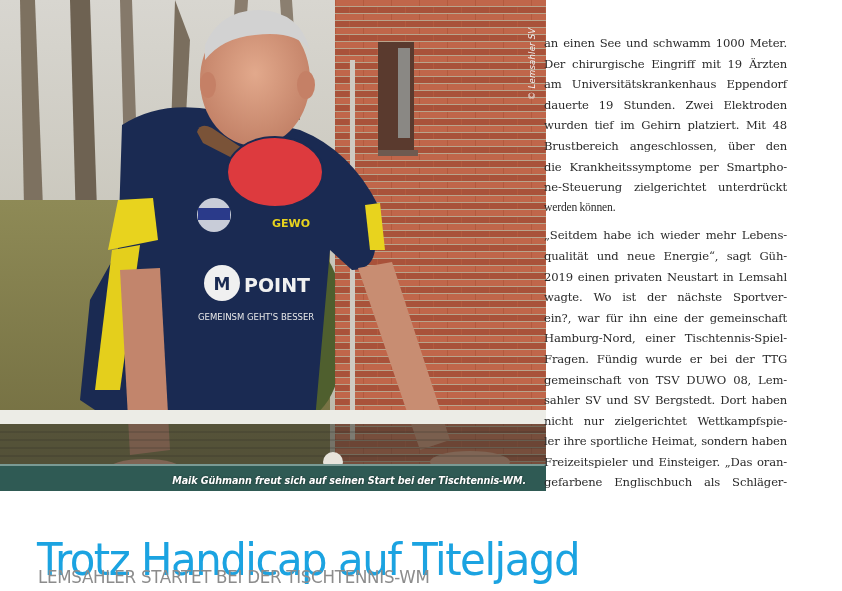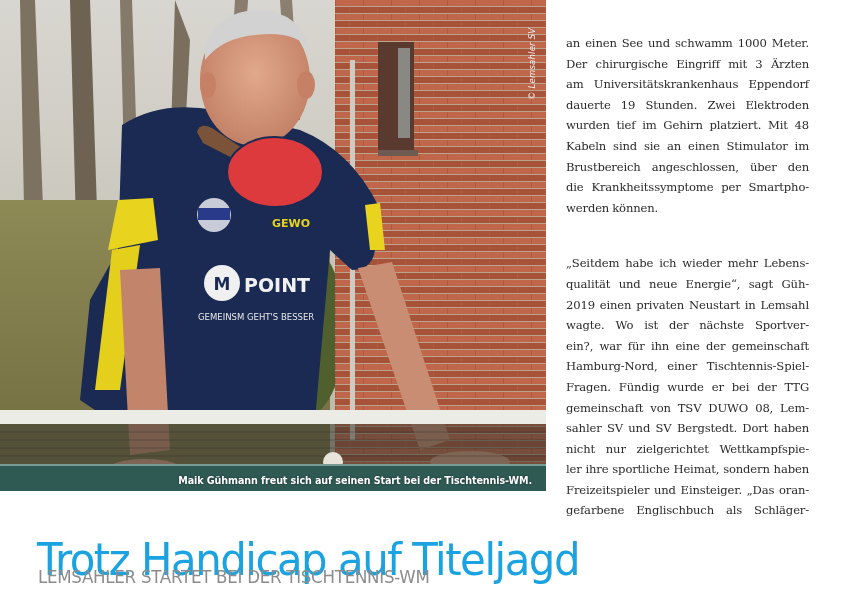--- a/index.html
+++ b/index.html
@@ -13,36 +13,37 @@
       overflow: hidden; background: #9a9a88;
     }
     .photo svg { position: absolute; left: 0; top: 0; width: 546px; height: 491px; display: block; }
     .photo-credit {
       position: absolute; left: 527px; top: 100px;
       transform: rotate(-90deg); transform-origin: left top;
       font-family: "DejaVu Sans", sans-serif; font-style: italic;
       font-size: 8.5px; color: #f2f2f2; white-space: nowrap; letter-spacing: 0.2px;
     }
     .caption {
-      position: absolute; right: 14px; top: 475px;
+      position: absolute; right: 20px; top: 475px;
       font-family: "DejaVu Sans", sans-serif; font-weight: bold;
       font-size: 9.6px; color: #ffffff; white-space: nowrap;
       text-shadow: 0 0 2px rgba(0,0,0,0.6);
       letter-spacing: -0.1px;
+      font-style: italic;
     }
     .column {
-      position: absolute; left: 566px; top: 33px; width: 243px;
+      position: absolute; left: 544px; top: 33px; width: 243px;
       font-family: "DejaVu Serif", serif; font-size: 11.6px; line-height: 20.6px;
       color: #2a2a2a; text-align: justify; hyphens: manual;
       letter-spacing: -0.15px; word-spacing: -0.5px;
     }
     .column p { margin: 0; }
-    .column p + p { margin-top: 35px; }
+    .column p + p { margin-top: 7px; }
     .column .line { display: block; text-align: justify; text-align-last: justify; white-space: nowrap; overflow: visible; height: 20.6px; }
-    .column .line.last { text-align-last: left; }
+    .column .line.last { text-align-last: left; font-family: Liberation Serif, serif; }
     .headline {
       position: absolute; left: 37px; top: 500px;
       font-family: "DejaVu Sans", sans-serif; font-size: 45px; font-weight: normal;
       color: #1ba3e1; letter-spacing: -1.6px; white-space: nowrap; line-height: 60px;
       transform: scaleX(0.93); transform-origin: left top;
     }
     .subheadline {
       position: absolute; left: 38px; top: 566px;
       font-family: "DejaVu Sans", sans-serif; font-size: 18.5px;
       color: #8c8c8c; letter-spacing: -0.3px; white-space: nowrap; line-height: 22px;
@@ -139,27 +140,27 @@
     <rect x="0" y="464" width="546" height="27" fill="#2f5a54"></rect>
     <rect x="0" y="464" width="546" height="2" fill="#7a9a94"></rect>
   </svg>
   <div class="photo-credit">© Lemsahler SV</div>
   <div class="caption">Maik Gühmann freut sich auf seinen Start bei der Tischtennis-WM.</div>
 </div>
 
 <div class="column">
   <p>
     <span class="line">an einen See und schwamm 1000 Meter.</span>
-    <span class="line">Der chirurgische Eingriff mit 3 Ärzten</span>
+    <span class="line">Der chirurgische Eingriff mit 19 Ärzten</span>
     <span class="line">am Universitätskrankenhaus Eppendorf</span>
     <span class="line">dauerte 19 Stunden. Zwei Elektroden</span>
     <span class="line">wurden tief im Gehirn platziert. Mit 48</span>
-    <span class="line">Kabeln sind sie an einen Stimulator im</span>
     <span class="line">Brustbereich angeschlossen, über den</span>
     <span class="line">die Krankheitssymptome per Smartpho-</span>
+    <span class="line">ne-Steuerung zielgerichtet unterdrückt</span>
     <span class="line last">werden können.</span>
   </p>
   <p>
     <span class="line">„Seitdem habe ich wieder mehr Lebens-</span>
     <span class="line">qualität und neue Energie“, sagt Güh-</span>
     <span class="line">2019 einen privaten Neustart in Lemsahl</span>
     <span class="line">wagte. Wo ist der nächste Sportver-</span>
     <span class="line">ein?, war für ihn eine der gemeinschaft</span>
     <span class="line">Hamburg-Nord, einer Tischtennis-Spiel-</span>
     <span class="line">Fragen. Fündig wurde er bei der TTG</span>

